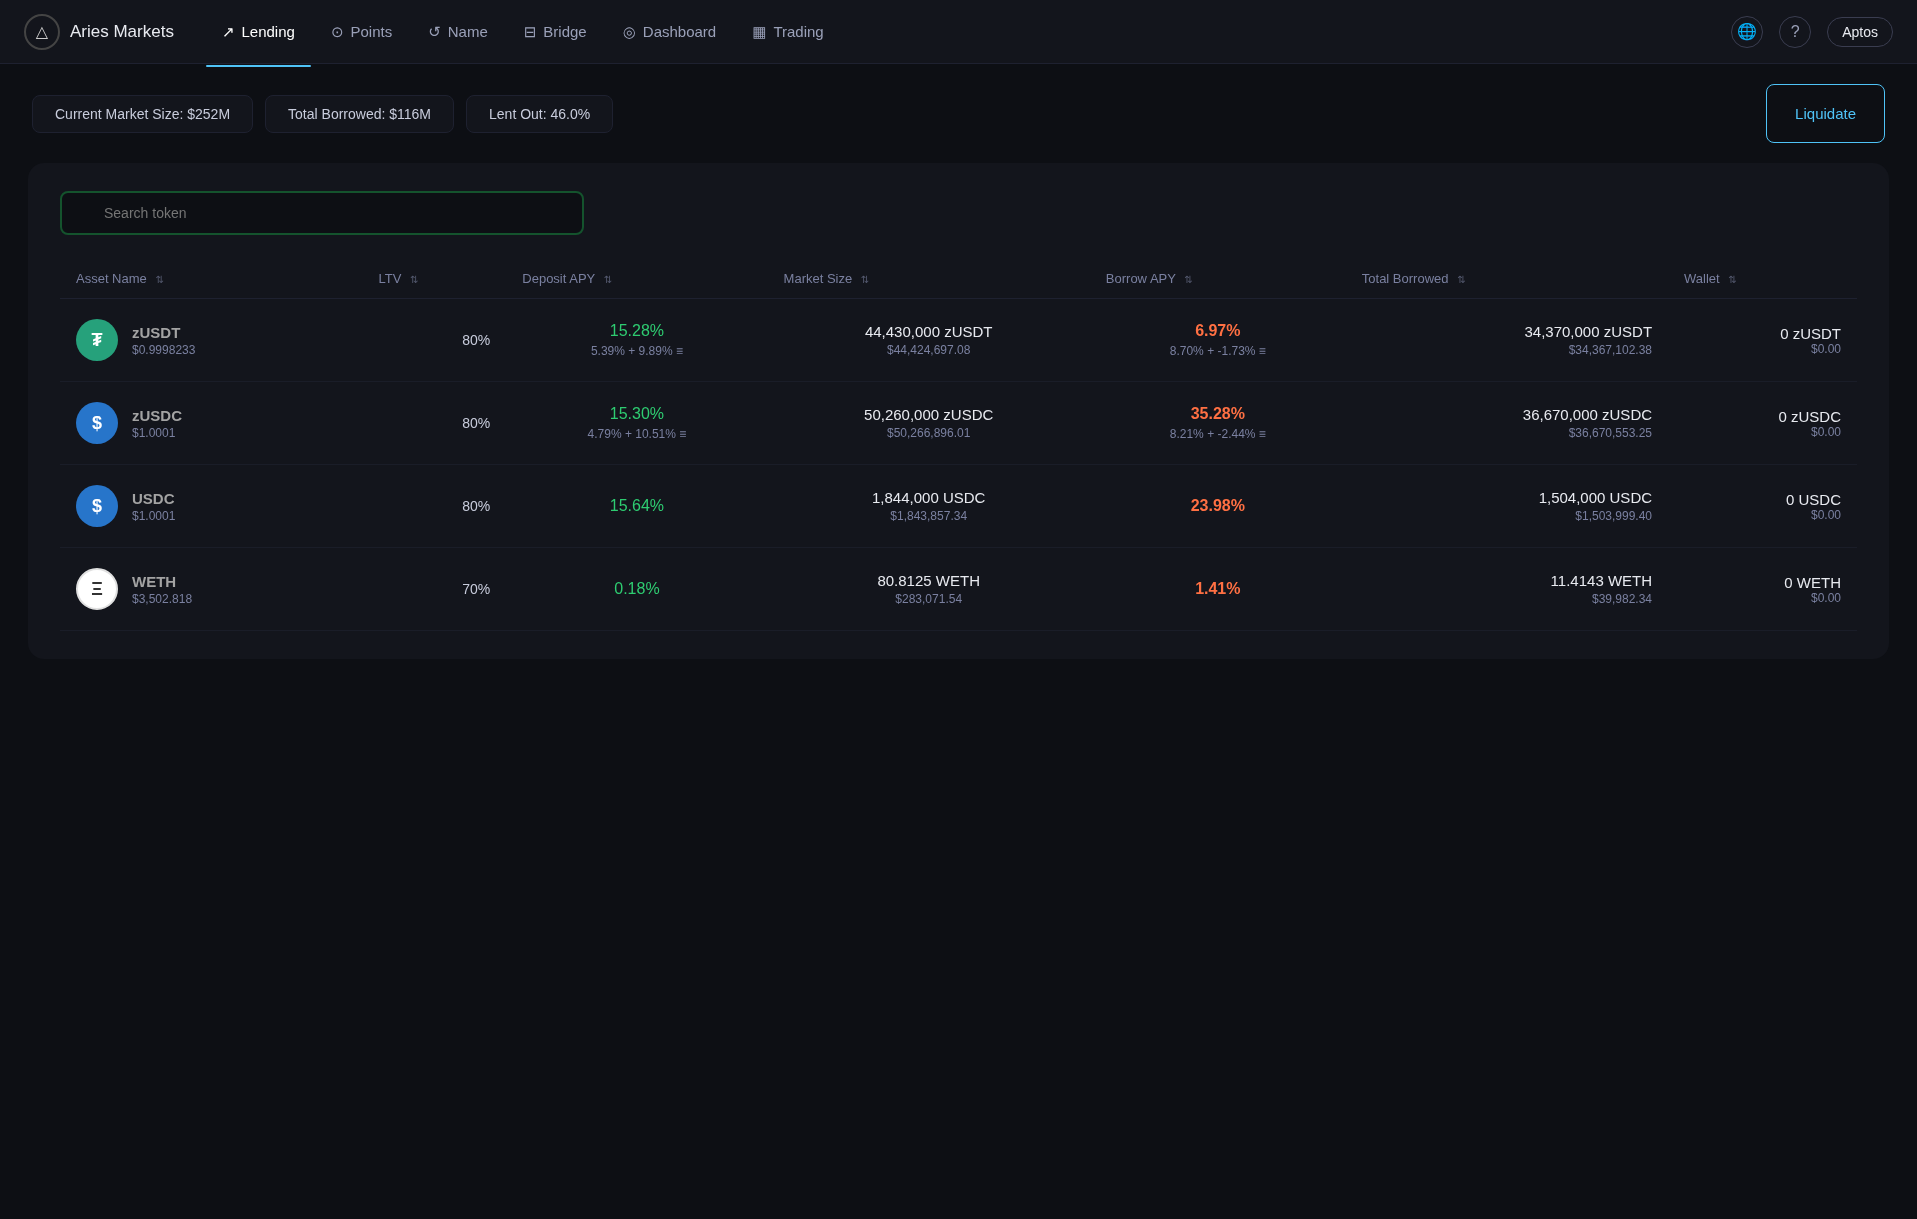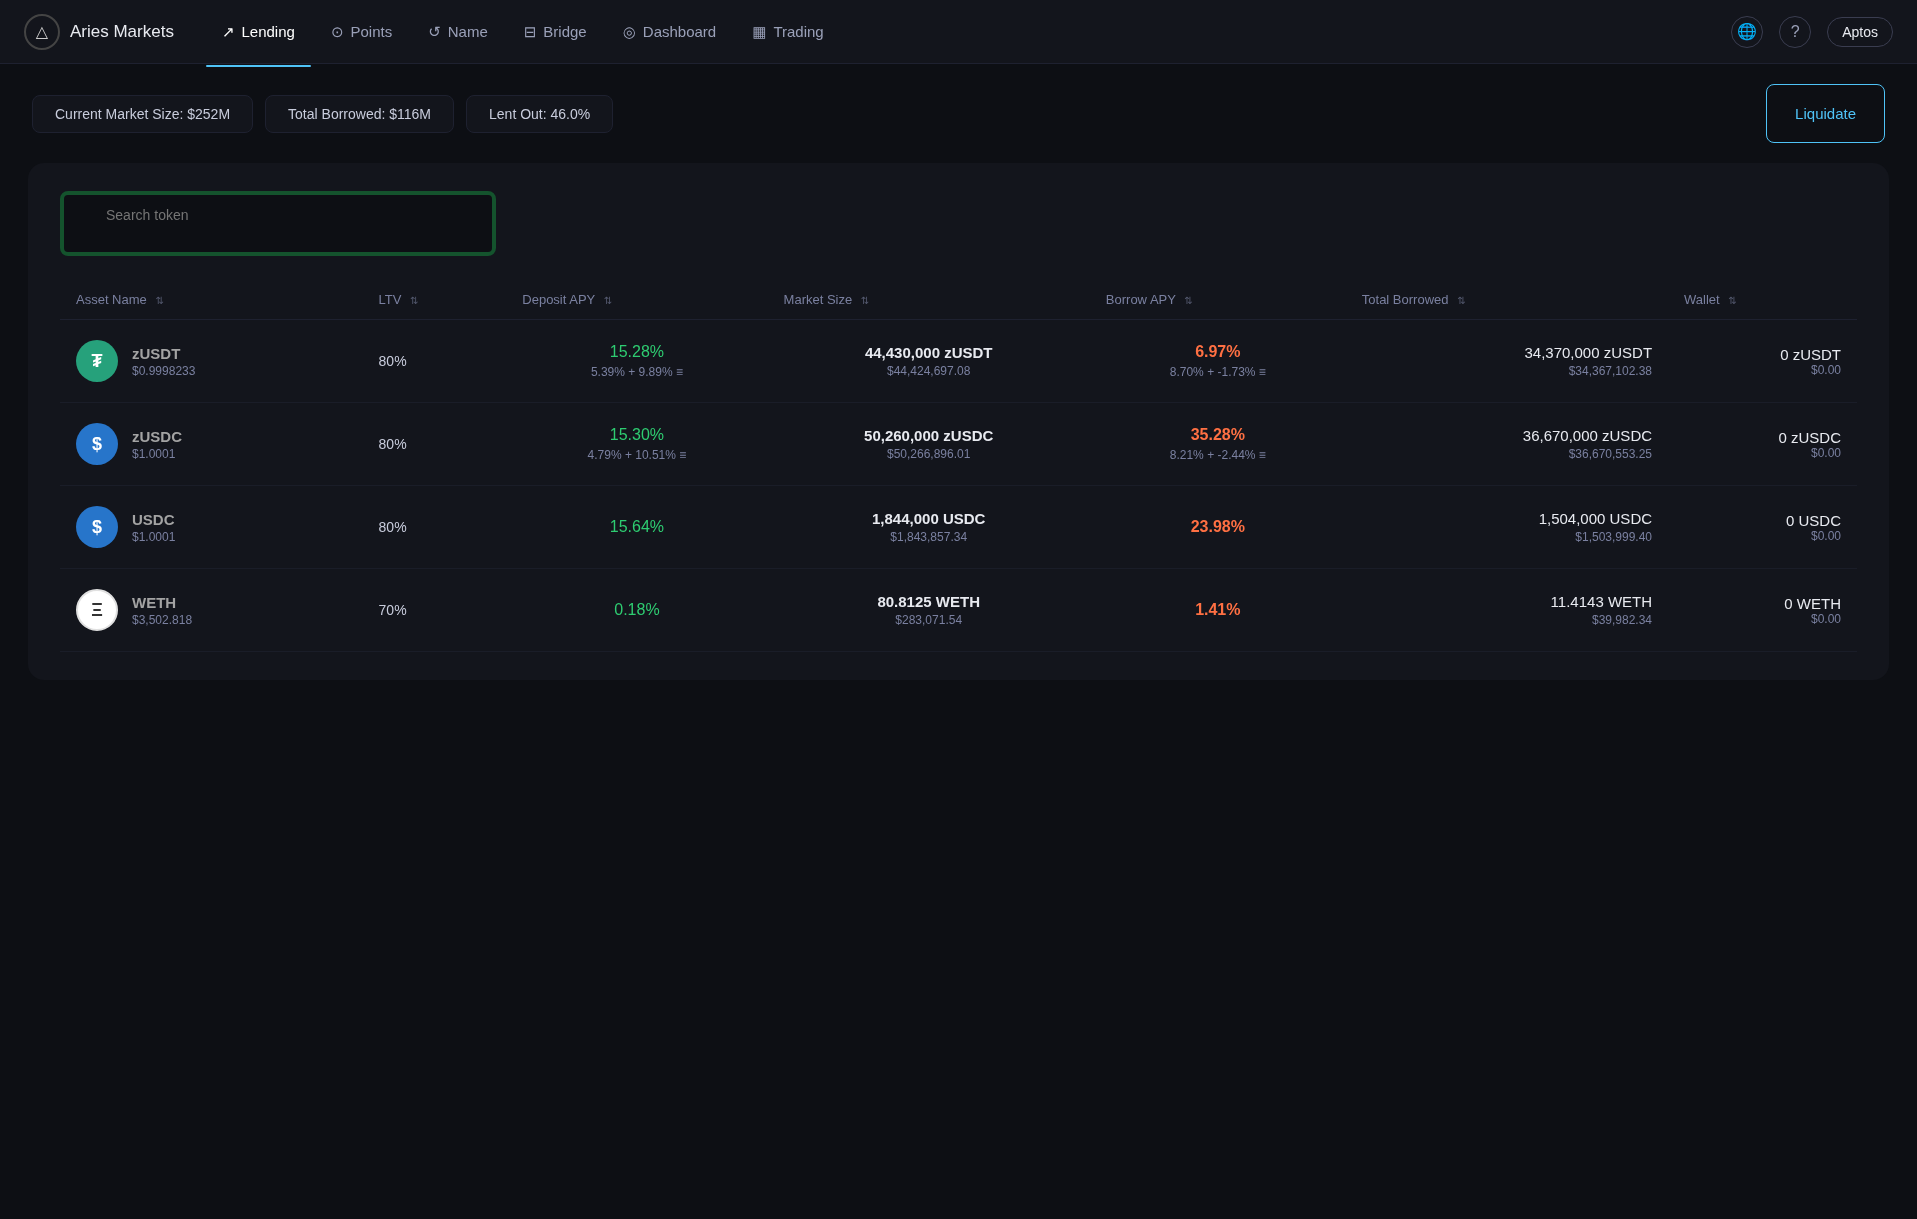--- a/index.html
+++ b/index.html
@@ -168,25 +168,25 @@
     .bridge-banner .click-here {
       color: #2ecc71;
       text-decoration: underline;
     }
 
     
     .search-container {
       margin-bottom: 24px;
     }
     .search-input {
-      width: 436px;
+      width: 524px;
       background: #0d0f14;
-      border: 4px solid #14532d;
+      border: 2px solid #14532d;
       border-radius: 8px;
-      padding: 12px 16px 29px 42px;
+      padding: 12px 16px 12px 42px;
       font-size: 14px;
       color: #9aa0b8;
       outline: none;
       position: relative;
     }
     .search-wrapper {
       position: relative;
       display: inline-block;
     }
     .search-icon-inner {
@@ -253,30 +253,30 @@
     .asset-name { font-size: 15px; font-weight: 600; color: #a3a3a3; }
     .asset-price { font-size: 12px; color: #7a80a0; margin-top: 2px; }
 
     .deposit-apy-green { color: #2ecc71; font-size: 16px; font-weight: 400; }
     .deposit-apy-sub { font-size: 12px; color: #7a80a0; margin-top: 4px; }
     .apy-stack-icon { color: #7a80a0; }
 
     .borrow-apy-orange { color: #ff7043; font-size: 16px; font-weight: 600; }
     .borrow-apy-sub { font-size: 12px; color: #7a80a0; margin-top: 4px; }
 
-    .market-main { font-size: 15px; font-weight: 700; color: #e8eaf0; }
+    .market-main { font-size: 15px; font-weight: 400; color: #e8eaf0; }
     .market-sub { font-size: 12px; color: #7a80a0; margin-top: 3px; }
 
     .total-borrow-main { font-size: 15px; color: #e8eaf0; }
     .total-borrow-sub { font-size: 12px; color: #7a80a0; margin-top: 3px; }
 
     .wallet-main { font-size: 15px; color: #e8eaf0; }
     .wallet-sub { font-size: 12px; color: #7a80a0; margin-top: 0; }
 
-    .col-ltv { text-align: left; }
+    .col-ltv { text-align: right; }
     .col-deposit { text-align: center; }
     .col-market { text-align: center; }
     .col-borrow { text-align: center; }
     .col-total { text-align: right; }
     .col-wallet { text-align: right; }
 
     .th-right { text-align: right; }
     .th-center { text-align: center; }
   </style>
 </head>

